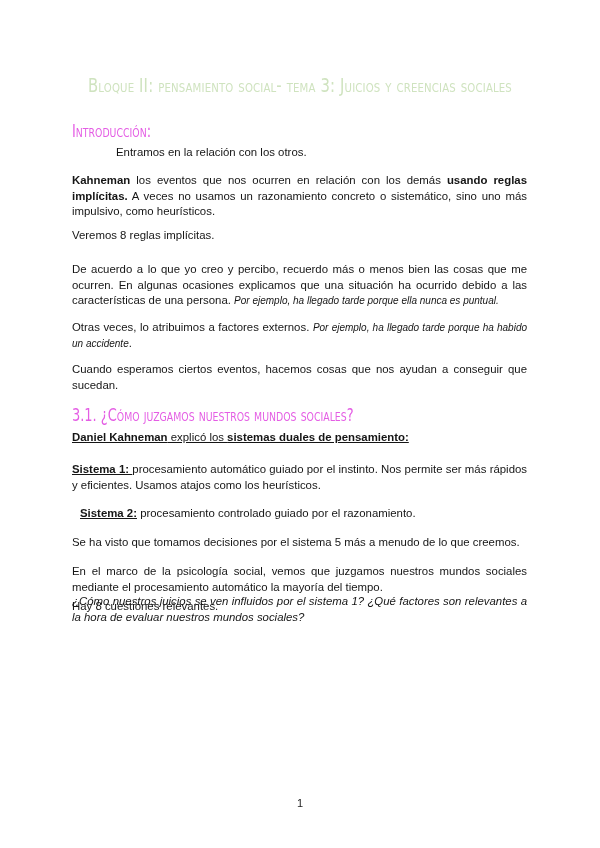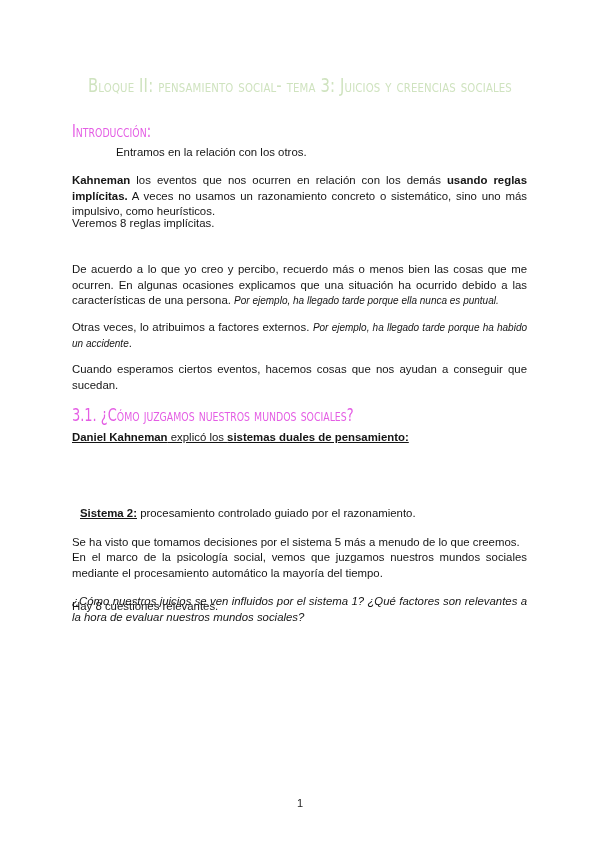--- a/index.html
+++ b/index.html
@@ -87,46 +87,49 @@
   <div class="doc-title">Bloque II: pensamiento social- tema 3: Juicios y creencias sociales</div>
 
   <div class="h1 intro">Introducción:</div>
 
   <div class="para" style="top:145px;padding-left:44px;">Entramos en la relación con los otros.</div>
 
   <div class="para" style="top:173px;">
     <b>Kahneman</b><span> los eventos que nos ocurren en relación con los demás </span><b>usando reglas implícitas.</b><span> A veces no usamos un razonamiento concreto o sistemático, sino uno más impulsivo, como heurísticos.</span>
   </div>
 
-  <div class="para" style="top:216px;">Veremos 8 reglas implícitas.</div>
+  <div class="para" style="top:228px;">Veremos 8 reglas implícitas.</div>
 
   <div class="para" style="top:262px;">
     <span>De acuerdo a lo que yo creo y percibo, recuerdo más o menos bien las cosas que me ocurren. En algunas ocasiones explicamos que una situación ha ocurrido debido a las características de una persona. </span><span class="it">Por ejemplo, ha llegado tarde porque ella nunca es puntual.</span>
   </div>
 
   <div class="para" style="top:320px;">
     <span>Otras veces, lo atribuimos a factores externos. </span><span class="it">Por ejemplo, ha llegado tarde porque ha habido un accidente</span><span>.</span>
   </div>
 
   <div class="para" style="top:362px;">Cuando esperamos ciertos eventos, hacemos cosas que nos ayudan a conseguir que sucedan.</div>
 
   <div class="h1 sec31">3.1. ¿Cómo juzgamos nuestros mundos sociales?</div>
 
   <div class="para" style="top:430px;text-decoration:underline;">
     <b>Daniel Kahneman</b><span> explicó los </span><b>sistemas duales de pensamiento:</b>
   </div>
 
+  <div class="para" style="top:462px;">
+    <b style="text-decoration:underline;">Sistema 1: </b><span>procesamiento automático guiado por el instinto. Nos permite ser más rápidos y eficientes. Usamos atajos como los heurísticos.</span>
+  </div>
 
   <div class="para" style="top:506px;">
     <b style="text-decoration:underline;margin-left:8px;">Sistema 2:</b><span> procesamiento controlado guiado por el razonamiento.</span>
   </div>
 
   <div class="para" style="top:535px;">Se ha visto que tomamos decisiones por el sistema 5 más a menudo de lo que creemos.</div>
 
-  <div class="para" style="top:550px;">En el marco de la psicología social, vemos que juzgamos nuestros mundos sociales mediante el procesamiento automático la mayoría del tiempo.</div>
+  <div class="para" style="top:564px;">En el marco de la psicología social, vemos que juzgamos nuestros mundos sociales mediante el procesamiento automático la mayoría del tiempo.</div>
 
   <div class="para" style="top:594px;">
     <span class="bi">¿Cómo nuestros juicios se ven influidos por el sistema 1? ¿Qué factores son relevantes a la hora de evaluar nuestros mundos sociales?</span>
   </div>
 
   <div class="para" style="top:599px;">Hay 8 cuestiones relevantes.</div>
 
   <div class="page-number">1</div>
 </div>
 

